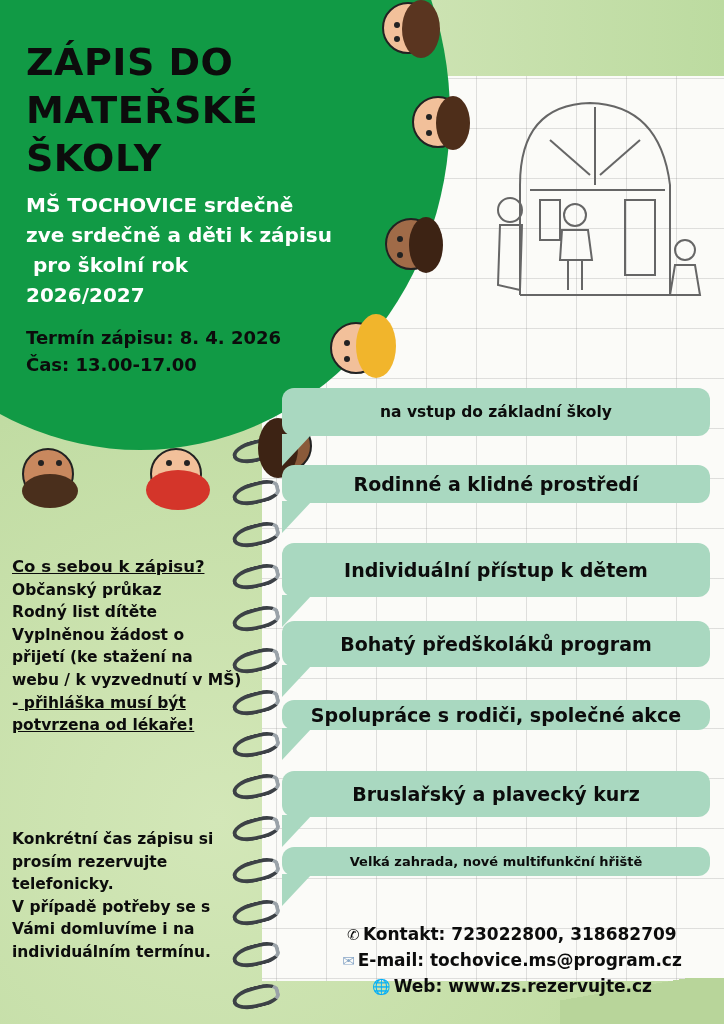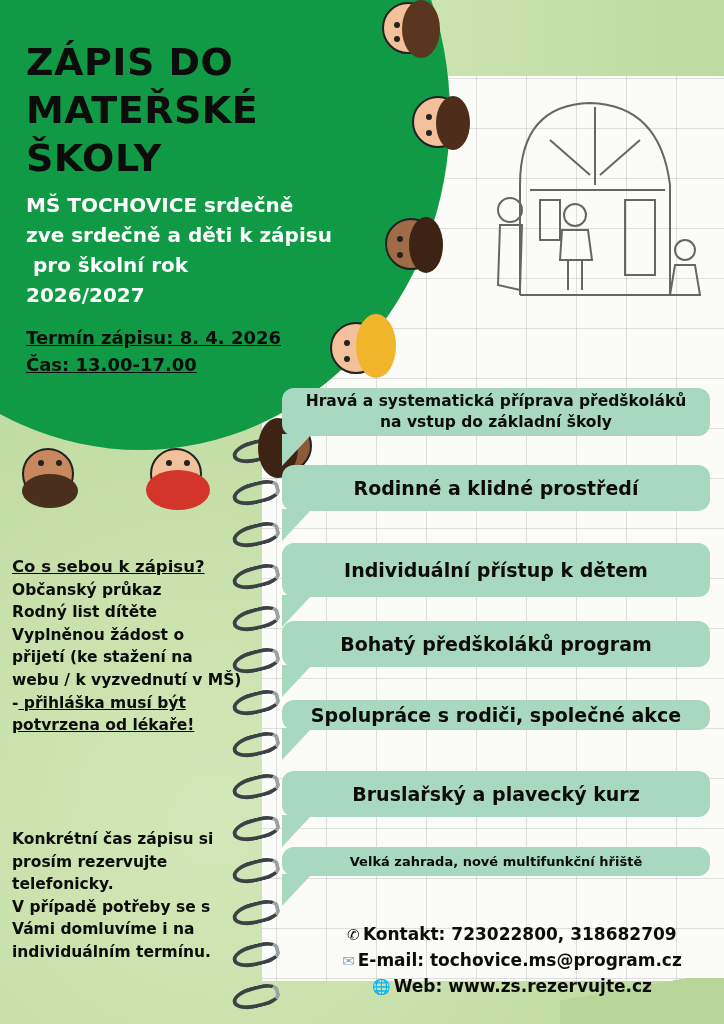--- a/index.html
+++ b/index.html
@@ -61,21 +61,21 @@
     font-size: 38px; line-height: 48px; color: #0c0c0c;
     letter-spacing: 0.5px;
   }
   .subtitle {
     position: absolute; left: 26px; top: 190px; width: 330px;
     font-weight: bold; font-size: 20px; line-height: 30px; color: #ffffff;
   }
   .subtitle .line { display: block; white-space: pre; }
   .date-block {
     position: absolute; left: 26px; top: 324px;
-    font-weight: bold; font-size: 18px; line-height: 27px; color: #0c0c0c; text-decoration: underline;
+    font-weight: bold; font-size: 18px; line-height: 27px; color: #0c0c0c;
   }
 
   
   .bubble {
     position: absolute; left: 282px; width: 428px;
     background: #a9d8c0; border-radius: 12px;
     font-weight: bold; color: #0c0c0c; text-align: center;
     display: flex; align-items: center; justify-content: center;
   }
   .bubble::before {
@@ -199,25 +199,24 @@
   <span class="line">2026/2027</span>
 </div>
 
 <div class="date-block">
   <div>Termín zápisu: 8. 4. 2026</div>
   <div>Čas: 13.00-17.00</div>
 </div>
 
 <div class="bubble" style="top:388px;height:48px;font-size:15.5px;line-height:21px;">
   <div>
-    <span class="txt">Hravá a systematická příprava předškoláků</span>
     <span class="txt">na vstup do základní školy</span>
   </div>
 </div>
-<div class="bubble" style="top:465px;height:46px;font-size:19px;">
+<div class="bubble" style="top:465px;height:38px;font-size:19px;">
   <span class="txt">Rodinné a klidné prostředí</span>
 </div>
 <div class="bubble" style="top:543px;height:54px;font-size:19px;">
   <span class="txt">Individuální přístup k dětem</span>
 </div>
 <div class="bubble" style="top:621px;height:46px;font-size:19px;">
   <span class="txt">Bohatý předškoláků program</span>
 </div>
 <div class="bubble" style="top:700px;height:30px;font-size:19px;">
   <span class="txt">Spolupráce s rodiči, společné akce</span>

